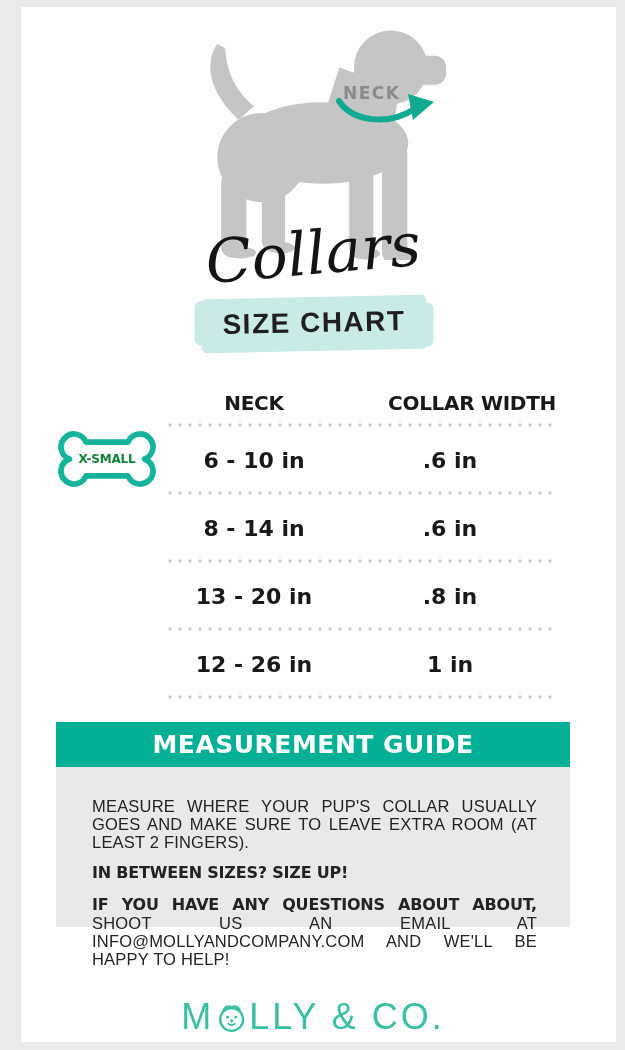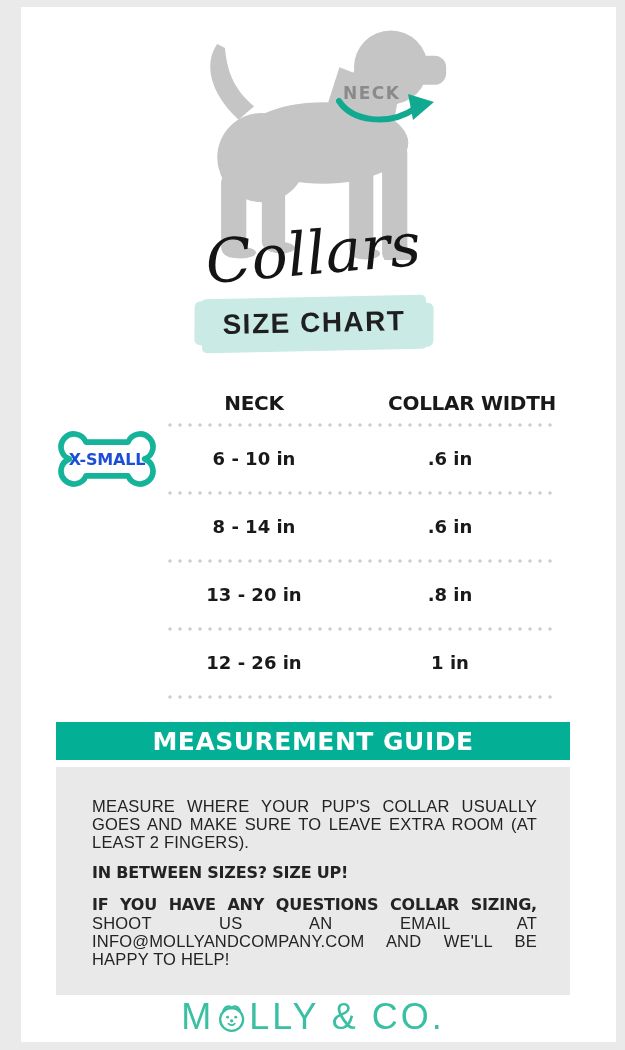--- a/index.html
+++ b/index.html
@@ -31,31 +31,31 @@
   .col-head.neck { left:254px; top:391px; }
   .col-head.width { left:472px; top:391px; }
 
   .dotline { position:absolute; left:165px; width:390px; height:4px;
              background-image:radial-gradient(circle, #cdcdcd 1.5px, rgba(0,0,0,0) 1.7px);
              background-size:10px 4px; background-repeat:repeat-x; background-position:0 50%; }
 
   .bone { position:absolute; left:57px; width:100px; height:62px; }
   .bone svg { position:absolute; inset:0; width:100%; height:100%; }
   .bone .bone-label { position:absolute; inset:0; display:flex; align-items:center; justify-content:center;
-             font-family:"DejaVu Sans",sans-serif; font-weight:bold; font-size:16px;
-             letter-spacing:-0.2px; color:#1d4ed8; white-space:nowrap; }
+             font-family:"DejaVu Sans",sans-serif; font-weight:bold; font-size:12px;
+             letter-spacing:-0.2px; color:#15803d; white-space:nowrap; }
   .cell { position:absolute; transform:translateX(-50%); font-family:"DejaVu Sans",sans-serif;
-          font-weight:bold; font-size:18px; color:#191919; white-space:nowrap; }
+          font-weight:bold; font-size:22px; color:#191919; white-space:nowrap; }
 
   
-  .guide-banner { position:absolute; left:56px; top:722px; width:514px; height:38px; background:#03b096;
+  .guide-banner { position:absolute; left:56px; top:722px; width:514px; height:45px; background:#03b096;
                   display:flex; align-items:center; justify-content:center; }
   .guide-banner span { font-family:"DejaVu Sans",sans-serif; font-weight:bold; font-size:25px;
                   letter-spacing:0.5px; color:#ffffff; }
-  .guide-panel { position:absolute; left:56px; top:767px; width:514px; height:228px; background:#e9e9e9;
+  .guide-panel { position:absolute; left:56px; top:767px; width:514px; height:160px; background:#e9e9e9;
                  padding:30px 33px 0 36px; }
   .guide-panel p { font-size:16.5px; line-height:18px; letter-spacing:0.2px; color:#232323;
                  text-align:justify; margin-bottom:13px; }
   .guide-panel p.bold, .guide-panel .bold-inline { font-family:"DejaVu Sans",sans-serif;
                  font-weight:bold; font-size:16px; letter-spacing:-0.2px; }
 
   
   .brand { position:absolute; left:313px; top:996px; transform:translateX(-50%);
            display:flex; align-items:center; color:#3bbfa2; white-space:nowrap; }
   .brand .btxt { font-family:"Liberation Sans",sans-serif; font-size:36px; letter-spacing:3px; }
@@ -127,21 +127,21 @@
   <div class="cell" style="left:254px; top:652px">12 - 26 in</div>
   <div class="cell" style="left:450px; top:652px">1 in</div>
 
   <div class="guide-banner">
     <span>MEASUREMENT GUIDE</span>
   </div>
 
   <div class="guide-panel">
     <p>MEASURE WHERE YOUR PUP'S COLLAR USUALLY GOES AND MAKE SURE TO LEAVE EXTRA ROOM (AT LEAST 2 FINGERS).</p>
     <p class="bold">IN BETWEEN SIZES? SIZE UP!</p>
-    <p><span class="bold-inline">IF YOU HAVE ANY QUESTIONS COLLAR SIZING,</span><span> SHOOT US AN EMAIL AT INFO@MOLLYANDCOMPANY.COM AND WE'LL BE HAPPY TO HELP!</span></p>
+    <p><span class="bold-inline">IF YOU HAVE ANY QUESTIONS ABOUT ABOUT,</span><span> SHOOT US AN EMAIL AT INFO@MOLLYANDCOMPANY.COM AND WE'LL BE HAPPY TO HELP!</span></p>
   </div>
 
   <div class="brand">
     <span class="btxt">M</span>
     <svg class="dogface" viewBox="0 0 36 36" aria-hidden="true">
       <g stroke="#3bbfa2" fill="none" stroke-width="2.6" stroke-linecap="round">
         <circle cx="18" cy="19" r="12.5"></circle>
         <path d="M9 10 C 10.5 4.5, 15.5 3.5, 18 6.5"></path>
         <path d="M27 10 C 25.5 4.5, 20.5 3.5, 18 6.5"></path>
       </g>

